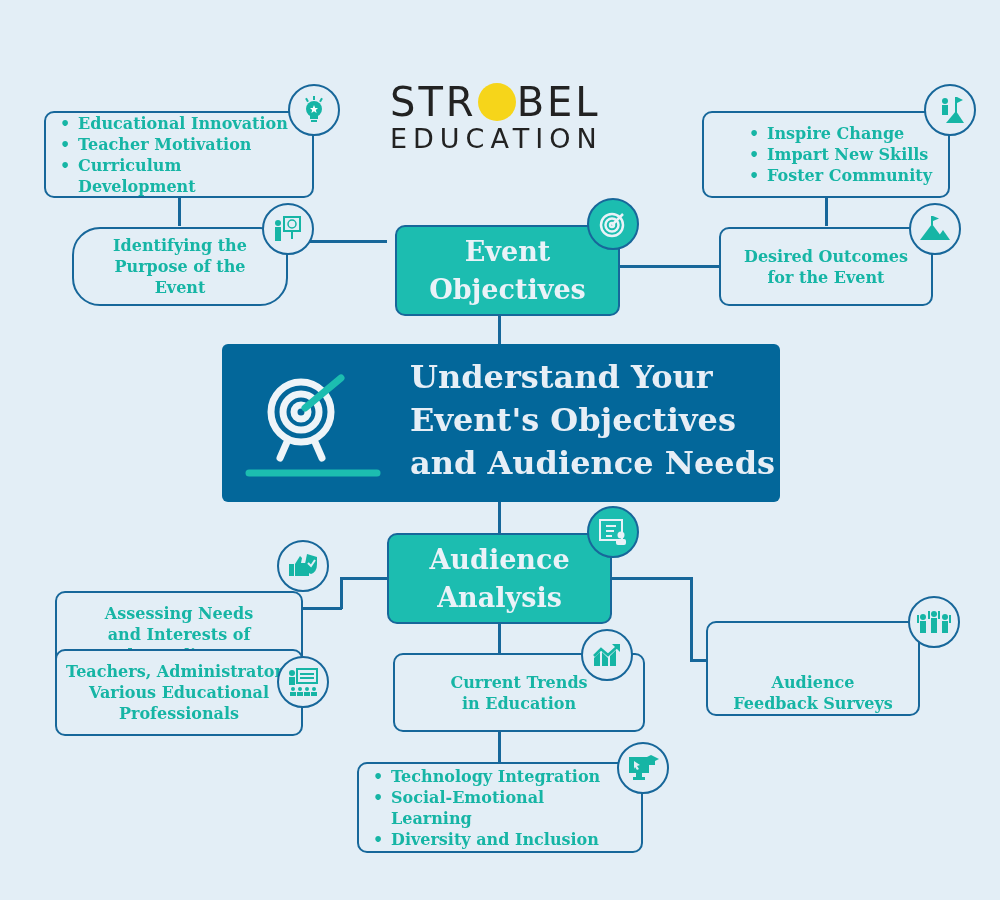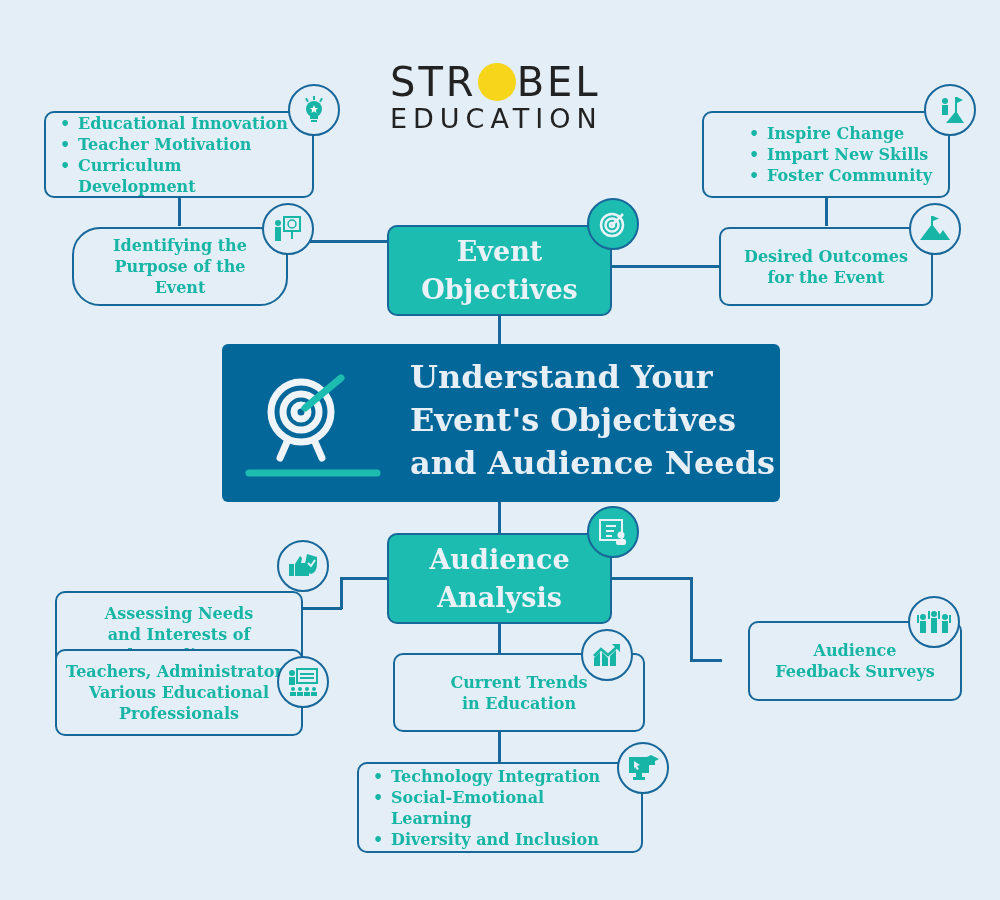--- a/index.html
+++ b/index.html
@@ -8,21 +8,21 @@
   .box{position:absolute;border:2.5px solid #17679a;border-radius:10px;box-sizing:border-box;display:flex;align-items:center;justify-content:center;text-align:center;color:#16b5a5;font-weight:bold;font-size:16px;line-height:21px;background:#e3eef6;}
   .box ul{margin:12px;padding:0 0 0 20px;text-align:left;list-style:none;}
   .box ul li{position:relative;}
   .box ul li::before{content:"\2022";position:absolute;left:-18px;color:#16b5a5;}
   .tealbox{position:absolute;background:#1cbdb0;border:2.5px solid #17679a;border-radius:10px;box-sizing:border-box;display:flex;align-items:center;justify-content:center;text-align:center;color:#eaf2f8;font-weight:bold;font-size:27px;line-height:38px;}
   .main{position:absolute;left:222px;top:344px;width:558px;height:158px;background:#03679a;border-radius:6px;}
   .main-title{position:absolute;left:410px;top:356px;width:370px;color:#e6eef6;font-weight:bold;font-size:32px;line-height:43px;}
   .line{position:absolute;background:#17679a;}
   .circle{position:absolute;width:48px;height:48px;border:2.5px solid #17679a;border-radius:50%;background:#e3eef6;box-sizing:content-box;display:flex;align-items:center;justify-content:center;}
   .circle.teal{background:#1cbdb0;}
-  .logo{position:absolute;left:390px;top:60px;width:230px;font-family:"DejaVu Sans",sans-serif;color:#222;}
+  .logo{position:absolute;left:390px;top:80px;width:230px;font-family:"DejaVu Sans",sans-serif;color:#222;}
   .logo .l1{font-size:40px;letter-spacing:3px;line-height:44px;display:flex;align-items:center;}
   .logo .l2{font-size:27px;letter-spacing:6px;line-height:30px;}
   .sun{display:inline-block;width:38px;height:38px;border-radius:50%;background:#f6d51a;margin:0 1px;}
 </style>
 </head>
 <body>
 
 <div class="line" style="left:178px;top:196px;width:2.5px;height:30px;"></div>
 <div class="line" style="left:287px;top:240px;width:100px;height:2.5px;"></div>
 <div class="line" style="left:825px;top:196px;width:2.5px;height:30px;"></div>
@@ -108,21 +108,21 @@
   <svg width="34" height="26" viewBox="0 0 34 26">
       <g fill="#16b5a5">
         <polygon points="2,24 14,8 26,24"></polygon>
         <polygon points="18,24 25,14 32,24"></polygon>
         <rect x="13" y="0" width="2" height="9"></rect>
         <polygon points="15,0 21,2.5 15,5"></polygon>
       </g>
     </svg>
 </div>
 
-<div class="tealbox" style="left:387px;top:225px;width:225px;height:91px;justify-content:center;">
+<div class="tealbox" style="left:395px;top:225px;width:225px;height:91px;justify-content:center;">
   <span style="display:block;width:160px;">Event Objectives</span>
 </div>
 <div class="circle teal" style="left:587px;top:198px;">
   <svg width="30" height="30" viewBox="0 0 30 30">
       <g fill="none" stroke="#eaf2f8" stroke-width="2.5">
         <circle cx="14" cy="16" r="11"></circle>
         <circle cx="14" cy="16" r="6.5"></circle>
         <circle cx="14" cy="16" r="2"></circle>
         <line x1="14" y1="16" x2="25" y2="5"></line>
       </g>
@@ -226,21 +226,21 @@
         <rect x="2" y="4" width="20" height="16"></rect>
         <rect x="9" y="20" width="6" height="4"></rect>
         <rect x="6" y="24" width="12" height="3"></rect>
         <polygon points="16,6 24,2 32,6 24,10"></polygon>
         <rect x="20" y="7" width="8" height="5"></rect>
       </g>
       <polygon points="7,8 13,12 10,13 12,16 10,17 8,14 7,16" fill="#e3eef6"></polygon>
     </svg>
 </div>
 
-<div class="box" style="left:748px;top:621px;width:214px;height:80px;">
+<div class="box" style="left:706px;top:621px;width:214px;height:95px;align-items:flex-end;">
   <span style="display:block;width:170px;">Audience Feedback Surveys</span>
 </div>
 <div class="circle" style="left:908px;top:596px;">
   <svg width="34" height="26" viewBox="0 0 34 26">
       <g fill="#16b5a5">
         <circle cx="6" cy="8" r="3"></circle>
         <rect x="3" y="12" width="6" height="12"></rect>
         <circle cx="17" cy="5" r="3"></circle>
         <rect x="14" y="9" width="6" height="15"></rect>
         <circle cx="28" cy="8" r="3"></circle>

